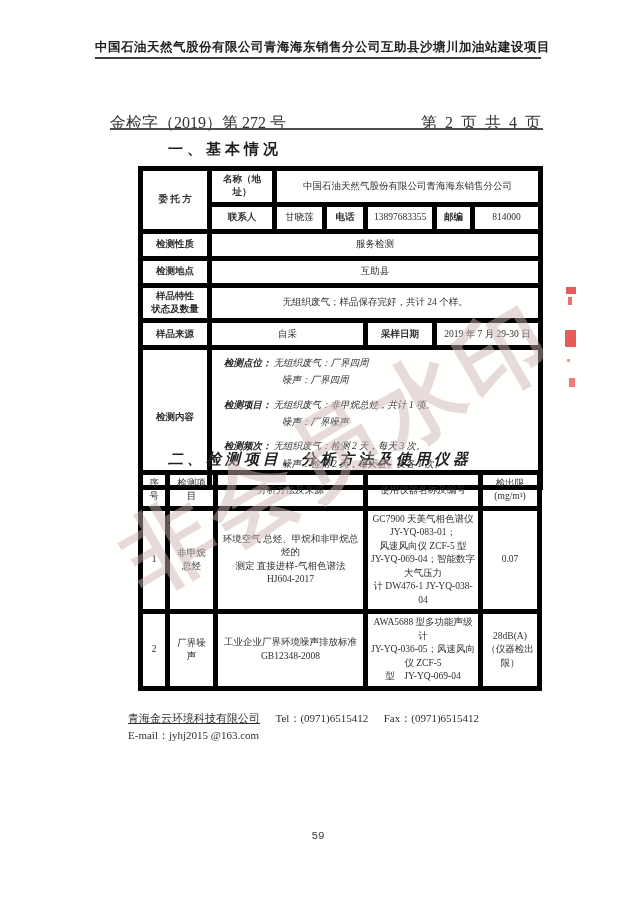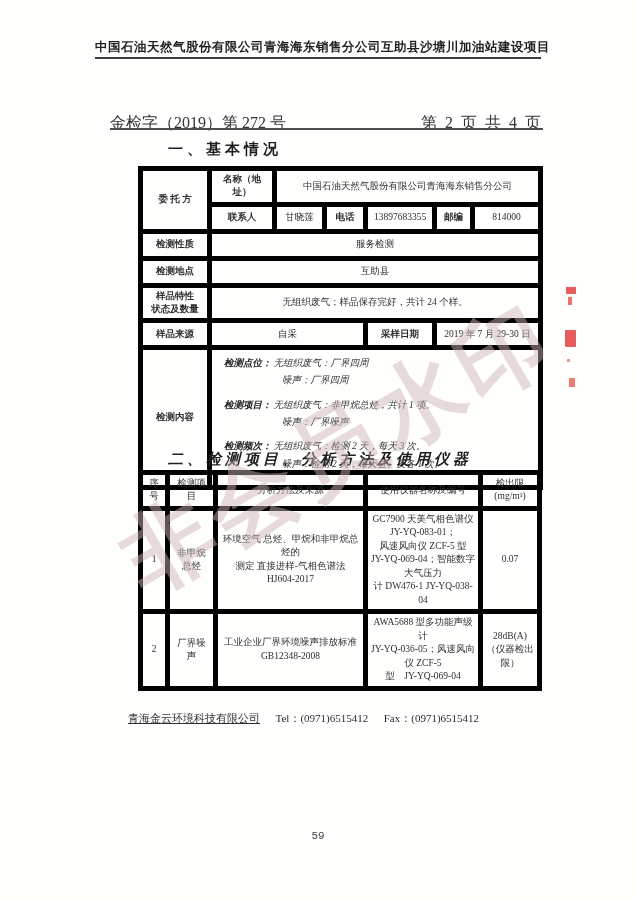--- a/index.html
+++ b/index.html
@@ -218,20 +218,23 @@
     </table>
 
   <div class="footer">
     <div>
       <span class="co">青海金云环境科技有限公司</span>
       <span class="gap"></span>
       <span>Tel：</span><span>(0971)6515412</span>
       <span class="gap"></span>
       <span>Fax：</span><span>(0971)6515412</span>
     </div>
+    <div>
+      <span>E-mail：</span><span>jyhj2015 @163.com</span>
+    </div>
   </div>
 
   <div class="page-num">59</div>
 
   <div class="watermark">非会员水印</div>
 
   <div class="stamp-frag frag-a"></div>
   <div class="stamp-frag frag-b"></div>
   <div class="stamp-frag frag-c"></div>
   <div class="stamp-frag frag-d"></div>

